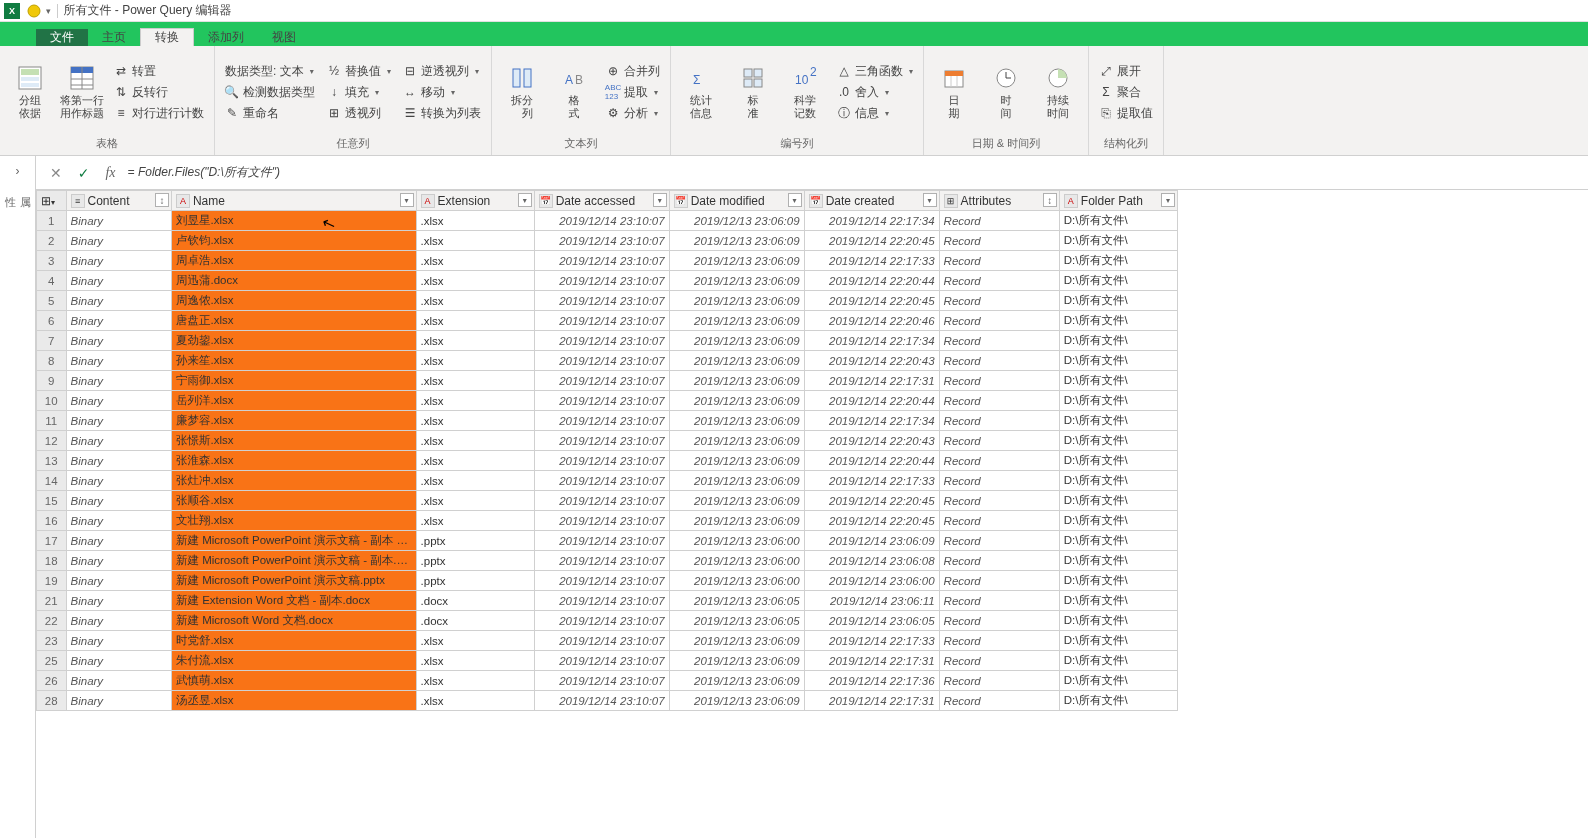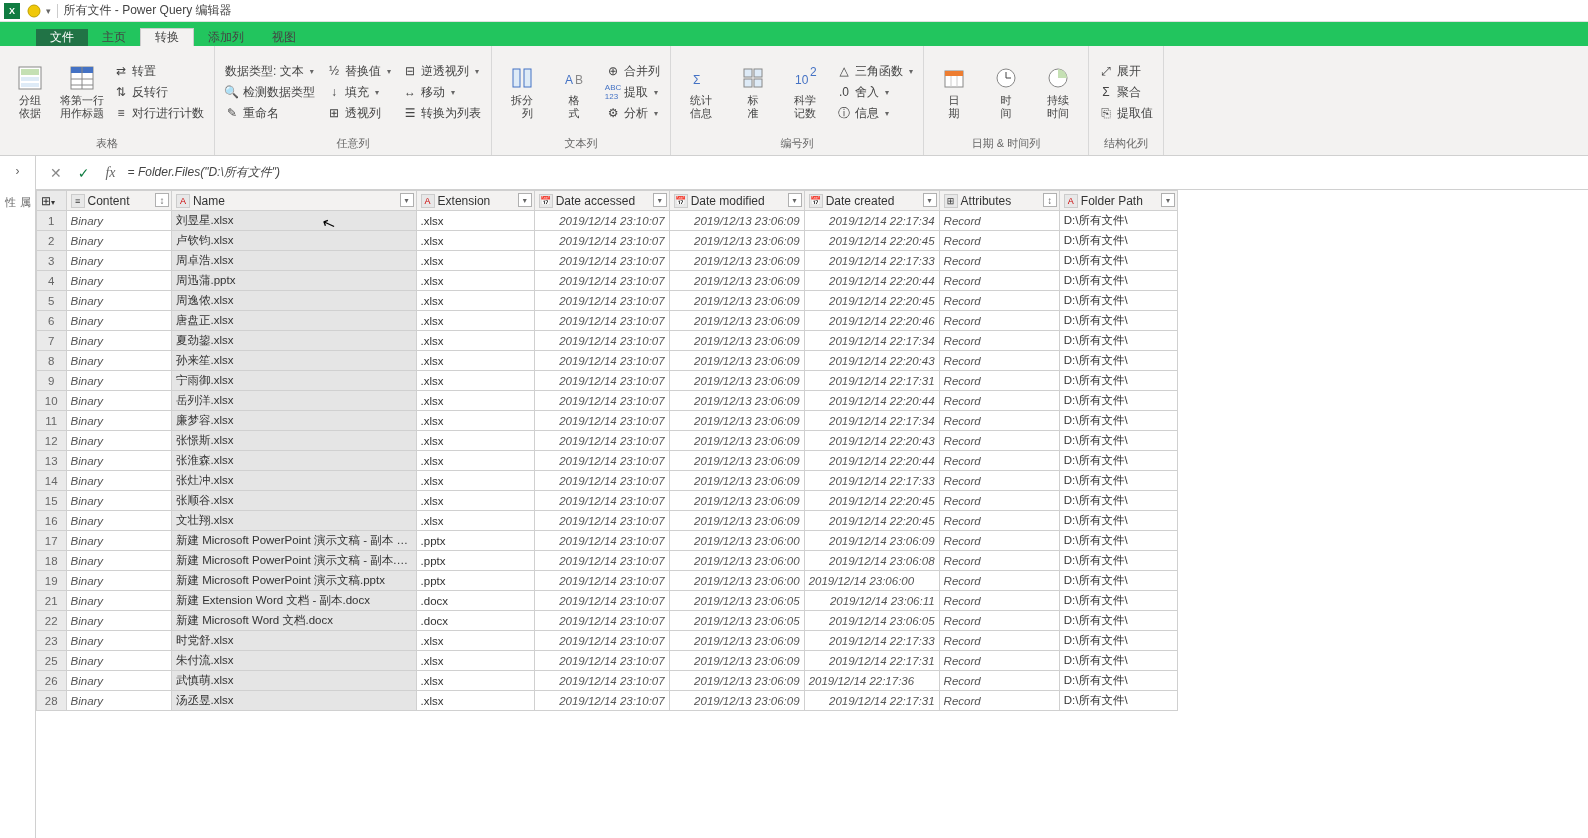--- a/index.html
+++ b/index.html
@@ -48,21 +48,21 @@
 table { border-collapse: collapse; width: 1142px; }
 th, td { border: 1px solid #d0d0d0; height: 20px; padding: 0 4px; font-size: 11.5px; color: #333; white-space: nowrap; overflow: hidden; text-overflow: ellipsis; }
 th { background: #f3f2f1; position: relative; text-align: left; font-weight: normal; }
 th.corner { width: 28px; background: #eaeaea; }
 th .h-wrap { display: flex; align-items: center; gap: 3px; }
 th .type-ic { width: 14px; height: 14px; display: flex; align-items: center; justify-content: center; font-size: 9px; background: #e8e8e8; border: 1px solid #ccc; }
 th .filter-ic { position: absolute; right: 2px; top: 2px; width: 14px; height: 14px; border: 1px solid #b0b0b0; background: #fff; font-size: 8px; display: flex; align-items: center; justify-content: center; color: #666; cursor: pointer; }
 th .expand-ic { position: absolute; right: 2px; top: 2px; width: 14px; height: 14px; border: 1px solid #b0b0b0; background: #fff; font-size: 10px; display: flex; align-items: center; justify-content: center; color: #666; cursor: pointer; }
 td.rownum { background: #eaeaea; text-align: center; color: #666; width: 28px; }
 td.italic { font-style: italic; color: #555; }
-td.name-col { background: #e5e5e5; max-width: 230px; }
+td.name-col { background: #f97316; max-width: 230px; }
 col.c-row { width: 28px; }
 col.c-content { width: 100px; }
 col.c-name { width: 232px; }
 col.c-ext { width: 112px; }
 col.c-da { width: 128px; }
 col.c-dm { width: 128px; }
 col.c-dc { width: 128px; }
 col.c-attr { width: 114px; }
 col.c-fp { width: 112px; }
 
@@ -466,21 +466,21 @@
               <td>.xlsx</td>
               <td class="italic" style="text-align:right">2019/12/14 23:10:07</td>
               <td class="italic" style="text-align:right">2019/12/13 23:06:09</td>
               <td class="italic" style="text-align:right">2019/12/14 22:17:33</td>
               <td class="italic">Record</td>
               <td>D:\所有文件\</td>
             </tr>
             <tr>
               <td class="rownum">4</td>
               <td class="italic">Binary</td>
-              <td class="name-col">周迅蒲.pptx</td>
+              <td class="name-col">周迅蒲.docx</td>
               <td>.xlsx</td>
               <td class="italic" style="text-align:right">2019/12/14 23:10:07</td>
               <td class="italic" style="text-align:right">2019/12/13 23:06:09</td>
               <td class="italic" style="text-align:right">2019/12/14 22:20:44</td>
               <td class="italic">Record</td>
               <td>D:\所有文件\</td>
             </tr>
             <tr>
               <td class="rownum">5</td>
               <td class="italic">Binary</td>
@@ -635,21 +635,21 @@
               <td class="italic">Record</td>
               <td>D:\所有文件\</td>
             </tr>
             <tr>
               <td class="rownum">19</td>
               <td class="italic">Binary</td>
               <td class="name-col">新建 Microsoft PowerPoint 演示文稿.pptx</td>
               <td>.pptx</td>
               <td class="italic" style="text-align:right">2019/12/14 23:10:07</td>
               <td class="italic" style="text-align:right">2019/12/13 23:06:00</td>
-              <td class="italic" style="">2019/12/14 23:06:00</td>
+              <td class="italic" style="text-align:right">2019/12/14 23:06:00</td>
               <td class="italic">Record</td>
               <td>D:\所有文件\</td>
             </tr>
             <tr>
               <td class="rownum">21</td>
               <td class="italic">Binary</td>
               <td class="name-col">新建 Extension Word 文档 - 副本.docx</td>
               <td>.docx</td>
               <td class="italic" style="text-align:right">2019/12/14 23:10:07</td>
               <td class="italic" style="text-align:right">2019/12/13 23:06:05</td>
@@ -690,21 +690,21 @@
               <td class="italic">Record</td>
               <td>D:\所有文件\</td>
             </tr>
             <tr>
               <td class="rownum">26</td>
               <td class="italic">Binary</td>
               <td class="name-col">武慎萌.xlsx</td>
               <td>.xlsx</td>
               <td class="italic" style="text-align:right">2019/12/14 23:10:07</td>
               <td class="italic" style="text-align:right">2019/12/13 23:06:09</td>
-              <td class="italic" style="text-align:left">2019/12/14 22:17:36</td>
+              <td class="italic" style="text-align:right">2019/12/14 22:17:36</td>
               <td class="italic">Record</td>
               <td>D:\所有文件\</td>
             </tr>
             <tr>
               <td class="rownum">28</td>
               <td class="italic">Binary</td>
               <td class="name-col">汤丞昱.xlsx</td>
               <td>.xlsx</td>
               <td class="italic" style="text-align:right">2019/12/14 23:10:07</td>
               <td class="italic" style="text-align:right">2019/12/13 23:06:09</td>

